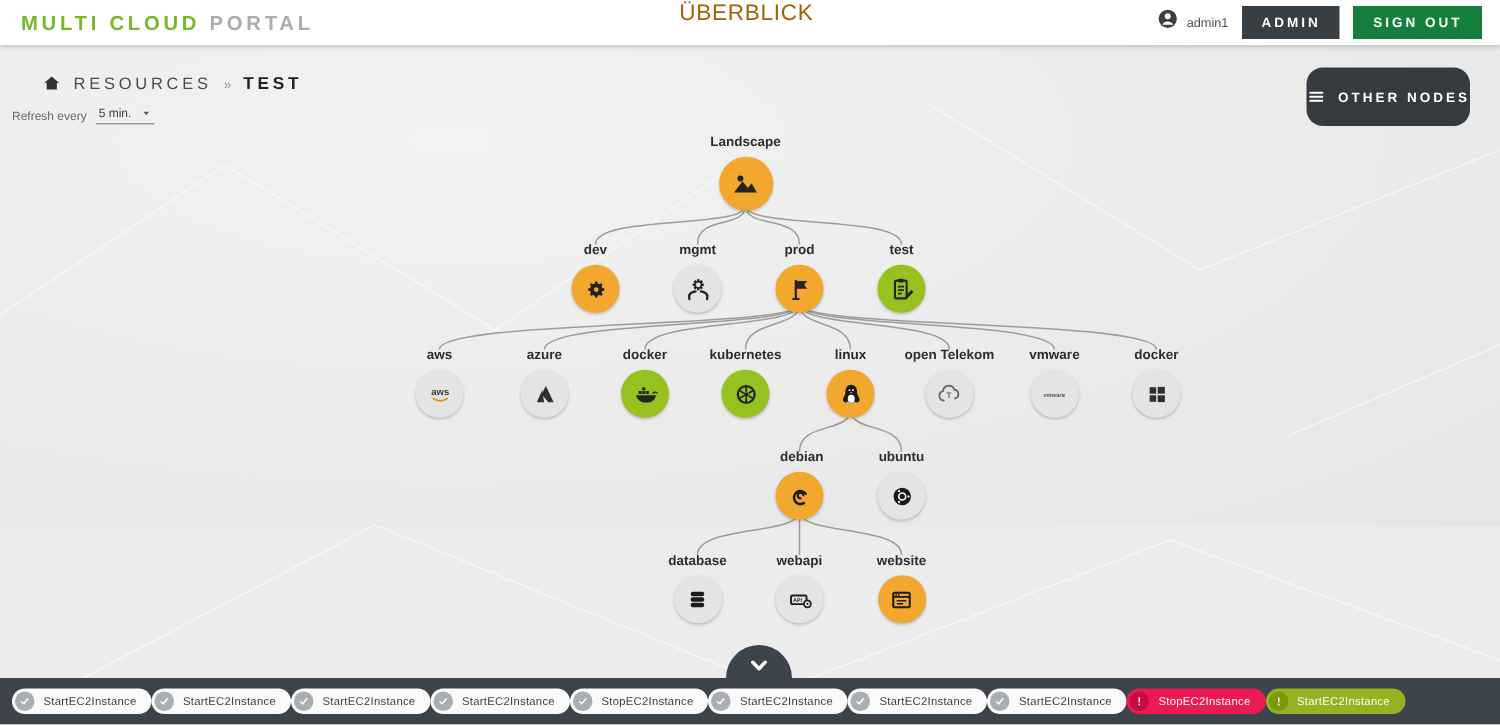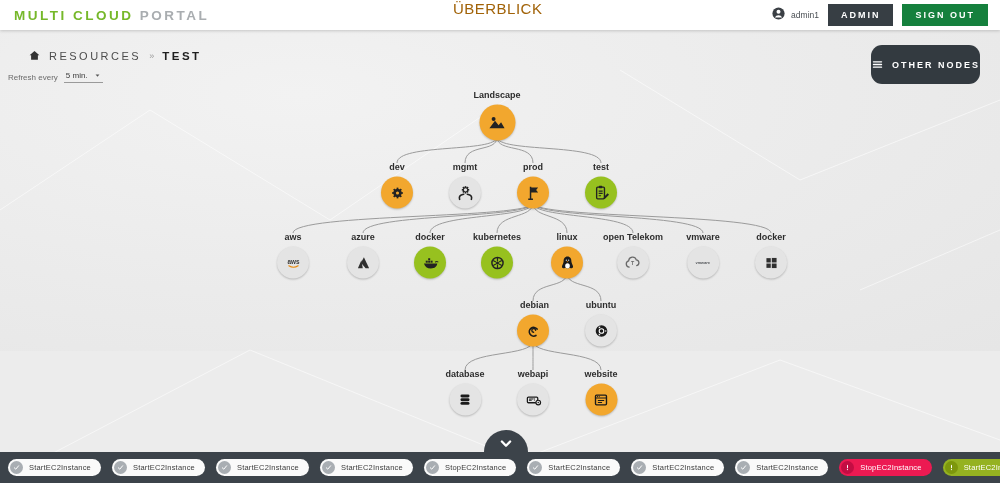--- a/index.html
+++ b/index.html
@@ -51,21 +51,21 @@
   .c-green  { background:#97C11F; }
   .c-gray   { background:#E4E4E4; }
   .node-circle svg { width:19px; height:19px; }
   .node-circle.big svg { width:21px; height:21px; }
 
   
   .bar-toggle { position:absolute; left:484px; top:430px; width:44px; height:44px; border-radius:50%;
                 background:#3C434A; z-index:1; cursor:pointer; display:flex; justify-content:center; }
   .bar-toggle svg { width:20px; height:20px; margin-top:4px; }
   .bottom-bar { position:absolute; left:0; bottom:0; width:1000px; height:31px; background:#3C434A; z-index:2;
-                display:flex; align-items:center; gap:11px; padding:0 8px; overflow:hidden; }
+                display:flex; align-items:center; padding:0 8px; overflow:hidden; }
   .pill { height:17px; border-radius:9px; background:#FAFAFA; display:flex; align-items:center;
           padding:0 10px 0 2px; gap:6px; cursor:pointer; flex:0 0 auto; }
   .pill .pill-label { font-size:7.5px; color:#3c3c3c; letter-spacing:.2px; }
   .pill-ic { width:13px; height:13px; border-radius:50%; background:#A9AEB3; display:flex; align-items:center;
              justify-content:center; }
   .pill-ic svg { width:9px; height:9px; }
   .pill.error { background:#EC1A52; }
   .pill.error .pill-label { color:#fff; }
   .pill.error .pill-ic { background:#C30D43; }
   .pill.success { background:#95B221; }

